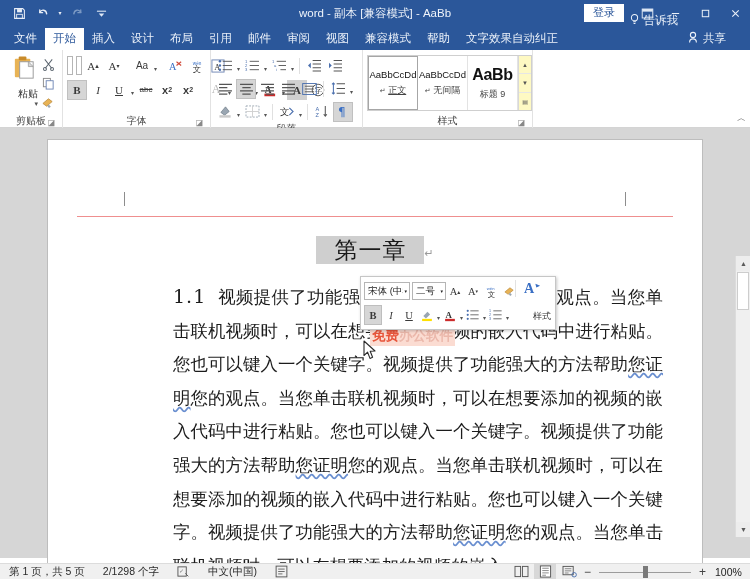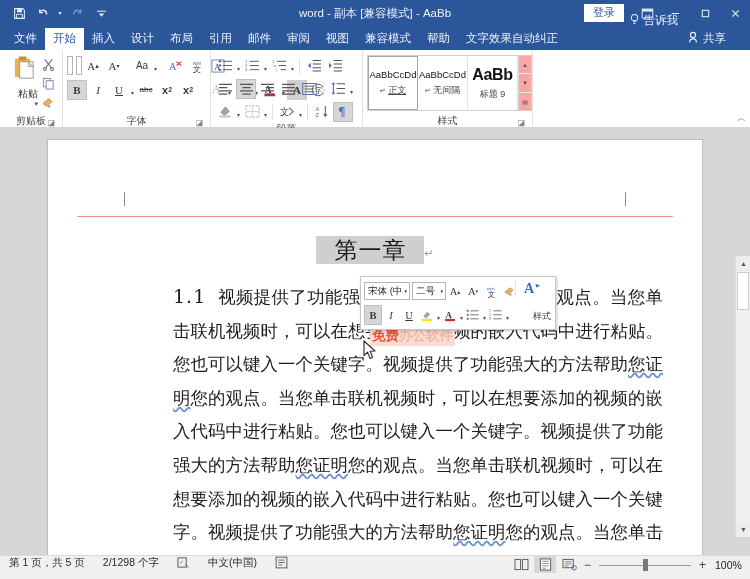--- a/index.html
+++ b/index.html
@@ -90,21 +90,21 @@
     font-size: 10px; color: #222; padding: 0 1px 0 3px; overflow: hidden; white-space: nowrap;
   }
   .combo .cv { flex: 1; overflow: hidden; }
   .combo .cd { font-size: 6px; color: #444; padding: 0 2px; }
   .g-font { width: 148px; }
   .g-para { width: 152px; }
   .g-style { width: 170px; }
   .g-edit { width: 46px; }
 
   
-  .gallery { display: flex; border: 1px solid #cfcfcf; height: 56px; background:#fca5a5; }
+  .gallery { display: flex; border: 1px solid #cfcfcf; height: 56px; background:#fef9c3; }
   .sty {
     width: 50px; border-right: 1px solid #e3e3e3; display: flex; flex-direction: column;
     align-items: center; justify-content: center; background: #fff;
   }
   .sty.sel { border: 1.5px solid #a6a6a6; }
   .sty-prev { font-size: 9.5px; color: #111; white-space: nowrap; }
   .sty-prev.h1 { font-size: 16px; font-weight: bold; letter-spacing: -0.3px; }
   .sty-name { font-size: 9px; color: #444; margin-top: 4px; white-space: nowrap; }
   .sty-name u { text-decoration: underline; }
   .gal-scroll { width: 13px; display: flex; flex-direction: column; border-left: 1px solid #d8d8d8; }
@@ -148,22 +148,22 @@
   .cursor { position: absolute; left: 363px; top: 212px; z-index: 6; }
 
   
   .vscroll { position: absolute; right: 0; top: 128px; bottom: 21px; width: 15px; background: #f0f0f0; border-left:1px solid #dcdcdc;}
   .vs-up, .vs-dn { width: 15px; height: 15px; display: flex; align-items: center; justify-content: center; font-size: 7px; color: #5a5a5a; background:#ededed;}
   .vs-thumb { position: absolute; left: 1px; right: 1px; top: 16px; height: 38px; background: #fff; border: 1px solid #cdcdcd; }
   .vs-dn { position: absolute; bottom: 0; }
 
   
   .status {
-    position: absolute; left: 0; right: 0; bottom: 0; height: 24px; background: #f0f0f0;
-    border-top: 1px solid #dcdcdc; display: flex; align-items: flex-start; font-size: 10.5px; color: #2a2a2a;
+    position: absolute; left: 0; right: 0; bottom: 0; height: 16px; background: #f0f0f0;
+    border-top: 1px solid #dcdcdc; display: flex; align-items: center; font-size: 10.5px; color: #2a2a2a;
   }
   .st-item { padding: 0 9px; white-space: nowrap; display:flex; align-items:center; gap:4px;}
   .st-right { margin-left: auto; display: flex; align-items: center; padding-right: 8px; gap: 2px; }
   .vmode { width: 22px; height: 17px; display: flex; align-items: center; justify-content: center; }
   .vmode.act { background: #d8d8d8; }
   .zoom-track { position: relative; width: 92px; height: 14px; display: flex; align-items: center; margin: 0 4px;}
   .zt-line { position: absolute; left: 0; right: 0; height: 1px; background: #9c9c9c; top: 7px; }
   .zt-thumb { position: absolute; left: 44px; width: 5px; height: 12px; background: #7a7a7a; top: 1px; }
   .zpm { font-size: 12px; color: #444; width: 11px; text-align: center; }
   .zpct { font-size: 10.5px; color: #222; padding-left: 5px; min-width: 32px; }

